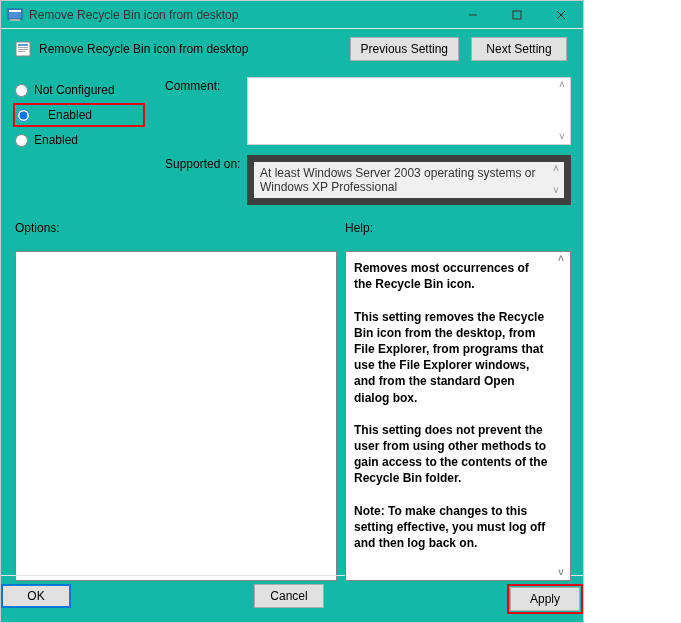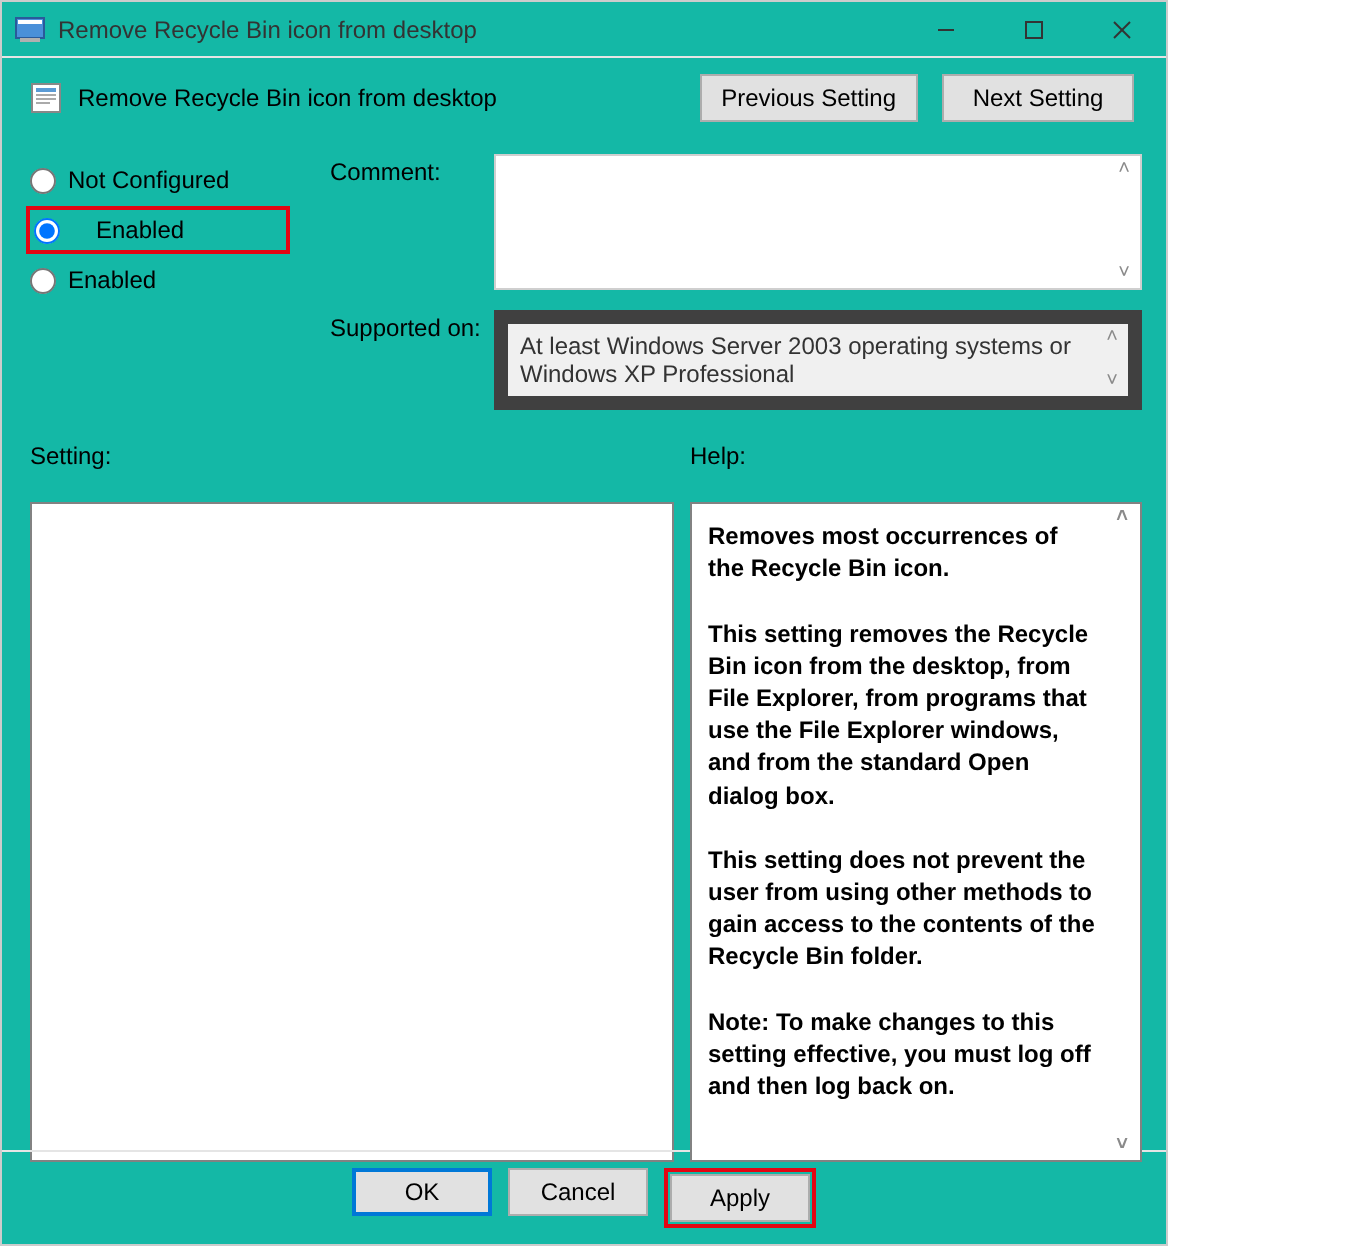--- a/index.html
+++ b/index.html
@@ -43,21 +43,21 @@
 
   .midlabels { display: flex; padding: 6px 12px 4px 14px; font-size:12px; }
   .midlabels .left { width: 330px; }
   .panes { display:flex; padding: 12px 12px 10px 14px; gap:8px; flex:1; min-height:0;font-weight:bold; }
   .pane { border:1px solid #828282; background:#fff; }
   .pane.options { width: 322px; height: 330px; }
   .pane.help { flex:1; height:330px; position:relative; }
   .help-inner { padding: 8px 20px 8px 8px; font-size:12px; line-height:1.35; white-space:pre-wrap; }
   .help .scrollhint { position:absolute; right:2px; top:2px; bottom:2px; width:14px; display:flex; flex-direction:column; justify-content:space-between; color:#8a8a8a;}
 
-  .footer { border-top:1px solid #e5e5e5; padding: 8px 0; display:flex; justify-content:center; gap:8px; }
+  .footer { border-top:1px solid #e5e5e5; padding: 8px 0; display:flex; justify-content:space-between; gap:8px; }
   .fbtn { min-width:70px; height:24px; border:1px solid #adadad; background:#e1e1e1; display:inline-flex; align-items:center; justify-content:center; font-size:12px; padding:0 12px; }
   .fbtn.primary { border:1px solid #0078d7; box-shadow: inset 0 0 0 1px #0078d7; }
   .apply-wrap { border:2px solid #e30613; padding:1px; }
 </style>
 </head>
 <body>
 
 <div class="window">
 
   <div class="titlebar">
@@ -140,21 +140,21 @@
             <div class="caret">˄</div>
             <div class="caret">˅</div>
           </div>
         </div>
       </div>
     </div>
     <div class="clear"></div>
   </div>
 
   <div class="midlabels">
-    <div class="left">Setting:</div>
+    <div class="left">Options:</div>
     <div>Help:</div>
   </div>
 
   <div class="panes">
     <div class="pane options"></div>
     <div class="pane help">
       <div class="help-inner">Removes most occurrences of the Recycle Bin icon.
 
 This setting removes the Recycle Bin icon from the desktop, from File Explorer, from programs that use the File Explorer windows, and from the standard Open dialog box.
 

